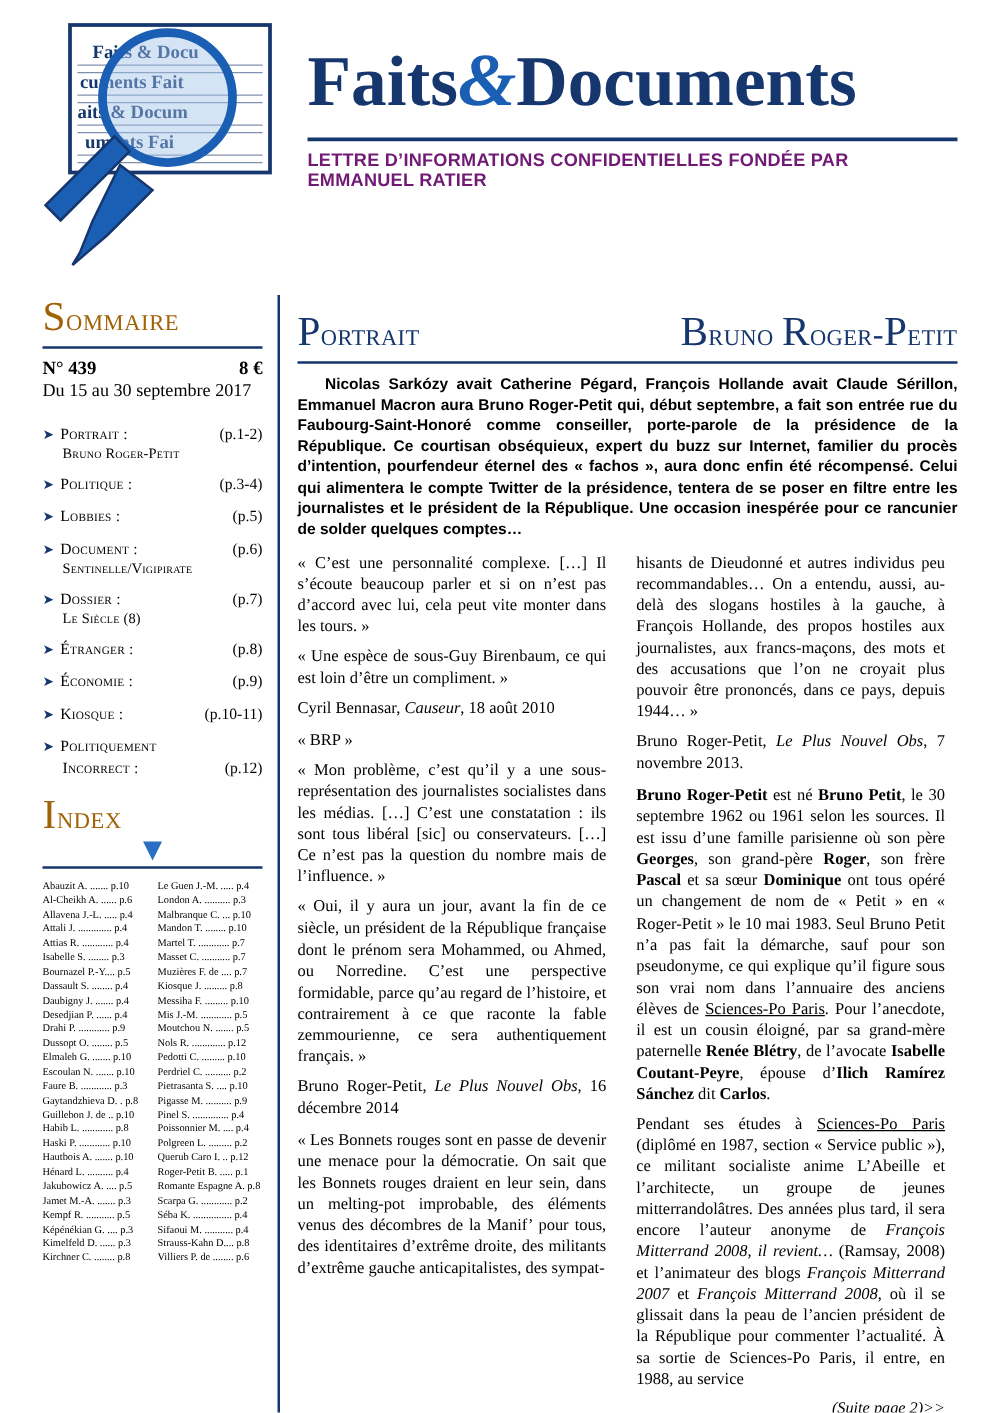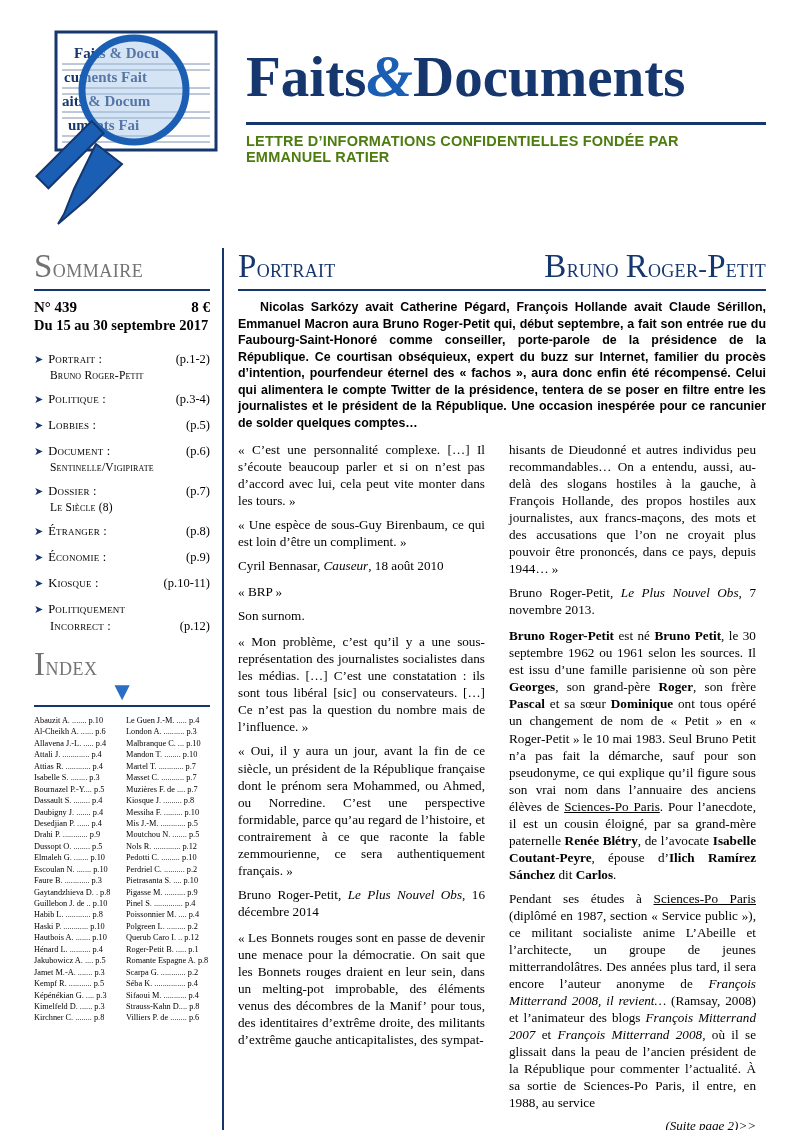--- a/index.html
+++ b/index.html
@@ -4,21 +4,21 @@
 <style>
   html,body{margin:0;padding:0;}
   body{
     width:800px;height:1130px;
     background:#ffffff;
     font-family:"Liberation Serif", serif;
     color:#000;
     position:relative;
     overflow:hidden;
   }
-  .page{position:relative;width:800px;height:1130px;box-sizing:border-box;padding:24px 34px 10px 34px;}
+  .page{position:relative;width:800px;height:1130px;box-sizing:border-box;padding:12px 34px 10px 34px;}
 
   
   .masthead{display:flex;align-items:flex-start;height:210px;}
   .logo{width:200px;height:200px;position:relative;flex:0 0 200px;}
   .logo svg{display:block;}
   .title-block{flex:1;padding-left:12px;padding-top:22px;}
   .title-main{
     font-family:"Liberation Serif", serif;
     font-size:57px;
     letter-spacing:0px;
@@ -27,58 +27,58 @@
     line-height:1;
     white-space:nowrap;
   }
   .title-amp{color:#1a5fb4;font-style:italic;font-family:"Liberation Serif",serif;font-size:60px;}
   .title-rule{border-top:3px solid #16366e;margin:16px 0 8px 0;}
   .subtitle{
     font-family:"Liberation Sans", sans-serif;
     font-weight:bold;
     font-size:14.5px;
     letter-spacing:.2px;
-    color:#4d7c0f;
+    color:#701a75;
   }
 
   
   .body-wrap{display:flex;margin-top:14px;}
   .col-left{width:176px;flex:0 0 176px;padding-right:12px;border-right:2px solid #16366e;}
 
   .sec-title{
     font-family:"Liberation Serif", serif;
-    color:#737373;
+    color:#a16207;
     font-size:26px;
     letter-spacing:.5px;
     margin:0 0 2px 0;
     font-weight:400;
   }
   .sec-title .cap{font-size:33px;}
   .hr-blue{border-top:2px solid #16366e;margin:4px 0 8px 0;}
 
   .issue-line{display:flex;justify-content:space-between;font-size:15px;font-weight:bold;margin-top:4px;}
-  .issue-dates{font-size:14.5px;font-weight:bold;margin-top:1px;}
+  .issue-dates{font-size:14.5px;font-weight:normal;margin-top:1px;}
 
   .toc{margin-top:18px;font-size:12.5px;}
   .toc-row{display:flex;align-items:baseline;margin-bottom:2px;}
   .toc-arrow{color:#16366e;font-size:11px;margin-right:5px;line-height:1;}
   .toc-label{flex:1;letter-spacing:.2px;}
   .toc-page{white-space:nowrap;font-size:12.5px;}
   .toc-item{margin-bottom:11px;}
   .toc-sub{display:block;margin-left:16px;font-size:11.5px;letter-spacing:.2px;}
   .sc{font-variant:small-caps;}
 
   .index-title{margin-top:12px;}
   .index-arrow{text-align:center;color:#2a6fc4;font-size:26px;line-height:14px;margin:2px 0 6px 0;}
   .index-cols{display:flex;gap:8px;font-size:8.3px;line-height:1.38;}
   .index-cols .ic{flex:1;}
   .idx-row{white-space:nowrap;overflow:hidden;}
 
   
-  .portrait-head{display:flex;justify-content:space-between;align-items:baseline;}
+  .portrait-head{display:flex;justify-content:space-between;align-items:baseline;margin-top:12px;}
   .portrait-name{
     color:#16366e;font-size:26px;letter-spacing:.3px;
   }
   .portrait-name .cap{font-size:33px;}
 
   .lede{
     font-family:"Liberation Sans", sans-serif;
     font-weight:bold;
     font-size:12.4px;
     line-height:1.33;
@@ -317,21 +317,20 @@
 
       <div class="twocols-top">
 
         <div style="width:247px;flex:0 0 247px;padding-right:12px;">
           <div class="para">« C’est une personnalité complexe. […] Il s’écoute beaucoup parler et si on n’est pas d’accord avec lui, cela peut vite monter dans les tours. »</div>
 
           <div class="para">« Une espèce de sous-Guy Birenbaum, ce qui est loin d’être un compliment. »</div>
           <div class="attrib"><span>Cyril Bennasar, </span><span class="it">Causeur</span><span>, 18 août 2010</span></div>
 
           <div class="para">« BRP »</div>
-          <div class="attrib">Son surnom.</div>
 
           <div class="para">« Mon problème, c’est qu’il y a une sous-représentation des journalistes socialistes dans les médias. […] C’est une constatation : ils sont tous libéral [sic] ou conservateurs. […] Ce n’est pas la question du nombre mais de l’influence. »</div>
 
           <div class="para">« Oui, il y aura un jour, avant la fin de ce siècle, un président de la République française dont le prénom sera Mohammed, ou Ahmed, ou Norredine. C’est une perspective formidable, parce qu’au regard de l’histoire, et contrairement à ce que raconte la fable zemmourienne, ce sera authentiquement français. »</div>
           <div class="attrib"><span>Bruno Roger-Petit, </span><span class="it">Le Plus Nouvel Obs</span><span>, 16 décembre 2014</span></div>
 
           <div class="para">« Les Bonnets rouges sont en passe de devenir une menace pour la démocratie. On sait que les Bonnets rouges draient en leur sein, dans un melting-pot improbable, des éléments venus des décombres de la Manif’ pour tous, des identitaires d’extrême droite, des militants d’extrême gauche anticapitalistes, des sympat-</div>
         </div>
 
         <div style="width:247px;flex:0 0 247px;padding-left:12px;">

